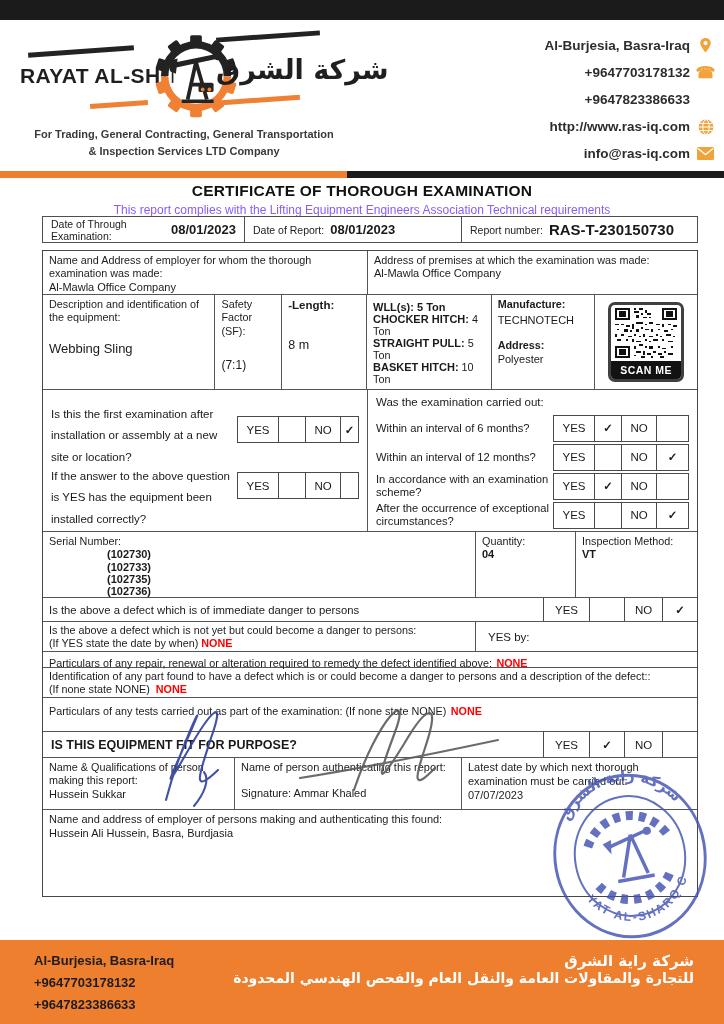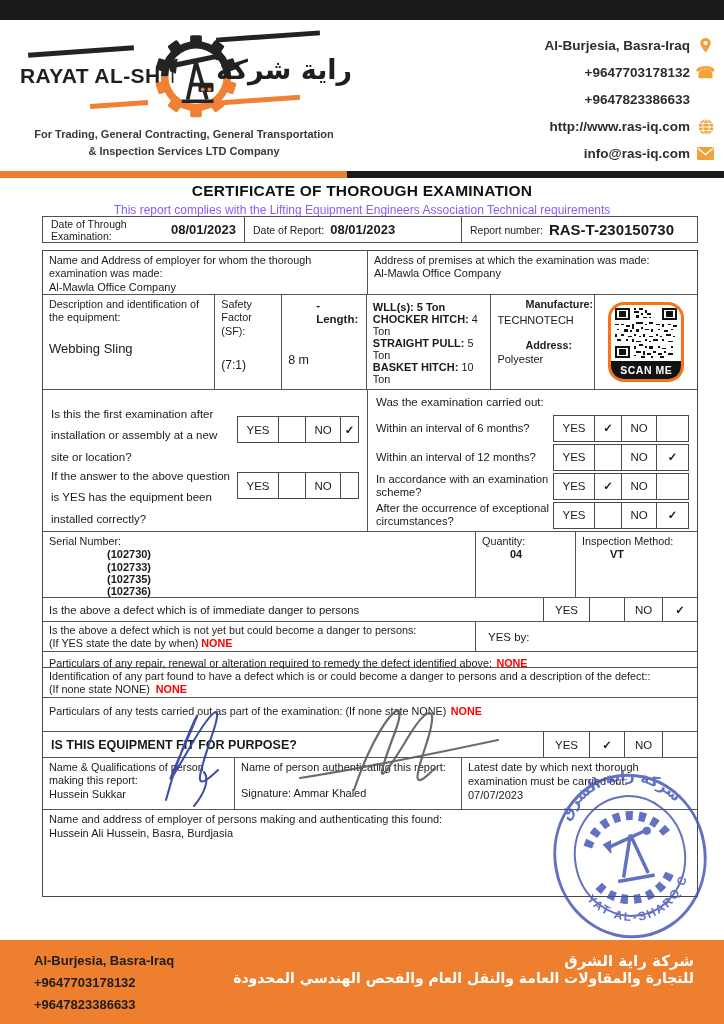--- a/index.html
+++ b/index.html
@@ -43,21 +43,21 @@
   .d-c .val{font-size:13px;font-weight:700;}
   .d1{width:202px;} .d2{width:217px;} .d3{flex:1;}
   .d3 .val{font-size:15px;}
   .maintbl{position:absolute;left:42px;top:250px;width:656px;border:1.6px solid #474747;background:#fff;}
   .row{display:flex;border-bottom:1px solid #555;position:relative;}
   .row:last-child{border-bottom:none;}
   .cell{padding:3px 6px;border-right:1px solid #555;}
   .cell:last-child{border-right:none;}
   .lbl-s{font-size:10.8px;line-height:1.25;color:#1c1c1c;}
   .val-s{font-size:11px;font-weight:400;}
-  .bold{font-weight:700;margin-left:28px;}
+  .bold{font-weight:700;}
   .none{color:#f00;font-weight:700;}
   
   .r-employer{height:44px;} .r-equip{height:95px;} .r-quest{height:142px;}
   .r-serial{height:66px;}   .r-imm{height:24px;}   .r-notyet{height:30px;}
   .r-repair{height:16px;}   .r-ident{height:30px;} .r-tests{height:34px;}
   .r-fit{height:26px;}      .r-names{height:52px;} .r-emp2{height:86px;}
   
   .eq1{width:173px;} .eq2{width:67px;} .eq3{width:85px;} .eq4{width:125px;}
   .eq5{width:104px;} .eq6{width:102px;display:flex;align-items:center;justify-content:center;padding:2px;}
   .eq4{display:flex;flex-direction:column;justify-content:space-between;padding:6px 6px;}
@@ -87,21 +87,21 @@
       font-size:11.5px;height:100%;}
   .ic1{width:46px;} .ic2{width:35px;} .ic3{width:38px;} .ic4{width:35px;}
   .flexfill{flex:1;display:flex;align-items:center;padding:0 6px;}
   .fit-label{font-size:12.5px;font-weight:800;}
   
   .nc1{width:192px;} .nc2{width:227px;} .nc3{flex:1;}
   
   .sig{position:absolute;pointer-events:none;z-index:6;}
   .stamp{position:absolute;left:550px;top:770px;z-index:5;}
   
-  .qr{width:76px;border:3px solid #f97316;border-radius:16px;overflow:hidden;background:#fff;}
+  .qr{width:76px;border:3px solid #404040;border-radius:7px;overflow:hidden;background:#fff;}
   .qr-top{padding:3px;display:flex;justify-content:center;}
   .qr-cap{background:#121212;color:#fff;font-size:10.5px;font-weight:700;
           text-align:center;height:18px;line-height:18px;letter-spacing:.5px;}
   
   .ftr{position:absolute;left:0;top:940px;width:724px;height:84px;background:#EE7F2E;}
   .ftr-left{position:absolute;left:34px;top:10px;font-size:13px;font-weight:700;
             color:#1d1d1d;line-height:1.7;}
   .ftr-right{position:absolute;right:30px;top:12px;text-align:right;color:#fff;
              font-family:"DejaVu Sans",sans-serif;font-weight:700;direction:rtl;}
   .ftr-right .fa1{font-size:15px;} .ftr-right .fa2{font-size:14px;}
@@ -163,21 +163,21 @@
         <path d="M22 38 L33 35 L31 53 L24 50 Z"></path>
         <circle cx="81" cy="32" r="5"></circle>
         <path d="M45 84 L55 39 M68 84 L55 39 M49 66 L63 66" stroke="#232323" stroke-width="4.5" fill="none"></path>
         <path d="M38 86 L76 86" stroke="#232323" stroke-width="4" fill="none"></path>
         <path d="M27 50 L27 64" stroke="#232323" stroke-width="2" fill="none"></path>
         <rect x="58" y="64" width="18" height="11" rx="2"></rect>
         <circle cx="63" cy="72" r="2.3" fill="#F08033"></circle>
         <circle cx="71" cy="72" r="2.3" fill="#F08033"></circle>
       </g>
     </svg>
-    <div class="ar">راية شركة</div>
+    <div class="ar">شركة الشرق</div>
     <div class="tagline">
       <div>For Trading, General Contracting, General Transportation</div>
       <div>&amp; Inspection Services LTD Company</div>
     </div>
   </div>
 
   <div class="contact">
     <div class="c-row">
       <span>Al-Burjesia, Basra-Iraq</span>
       <span class="c-ic">

